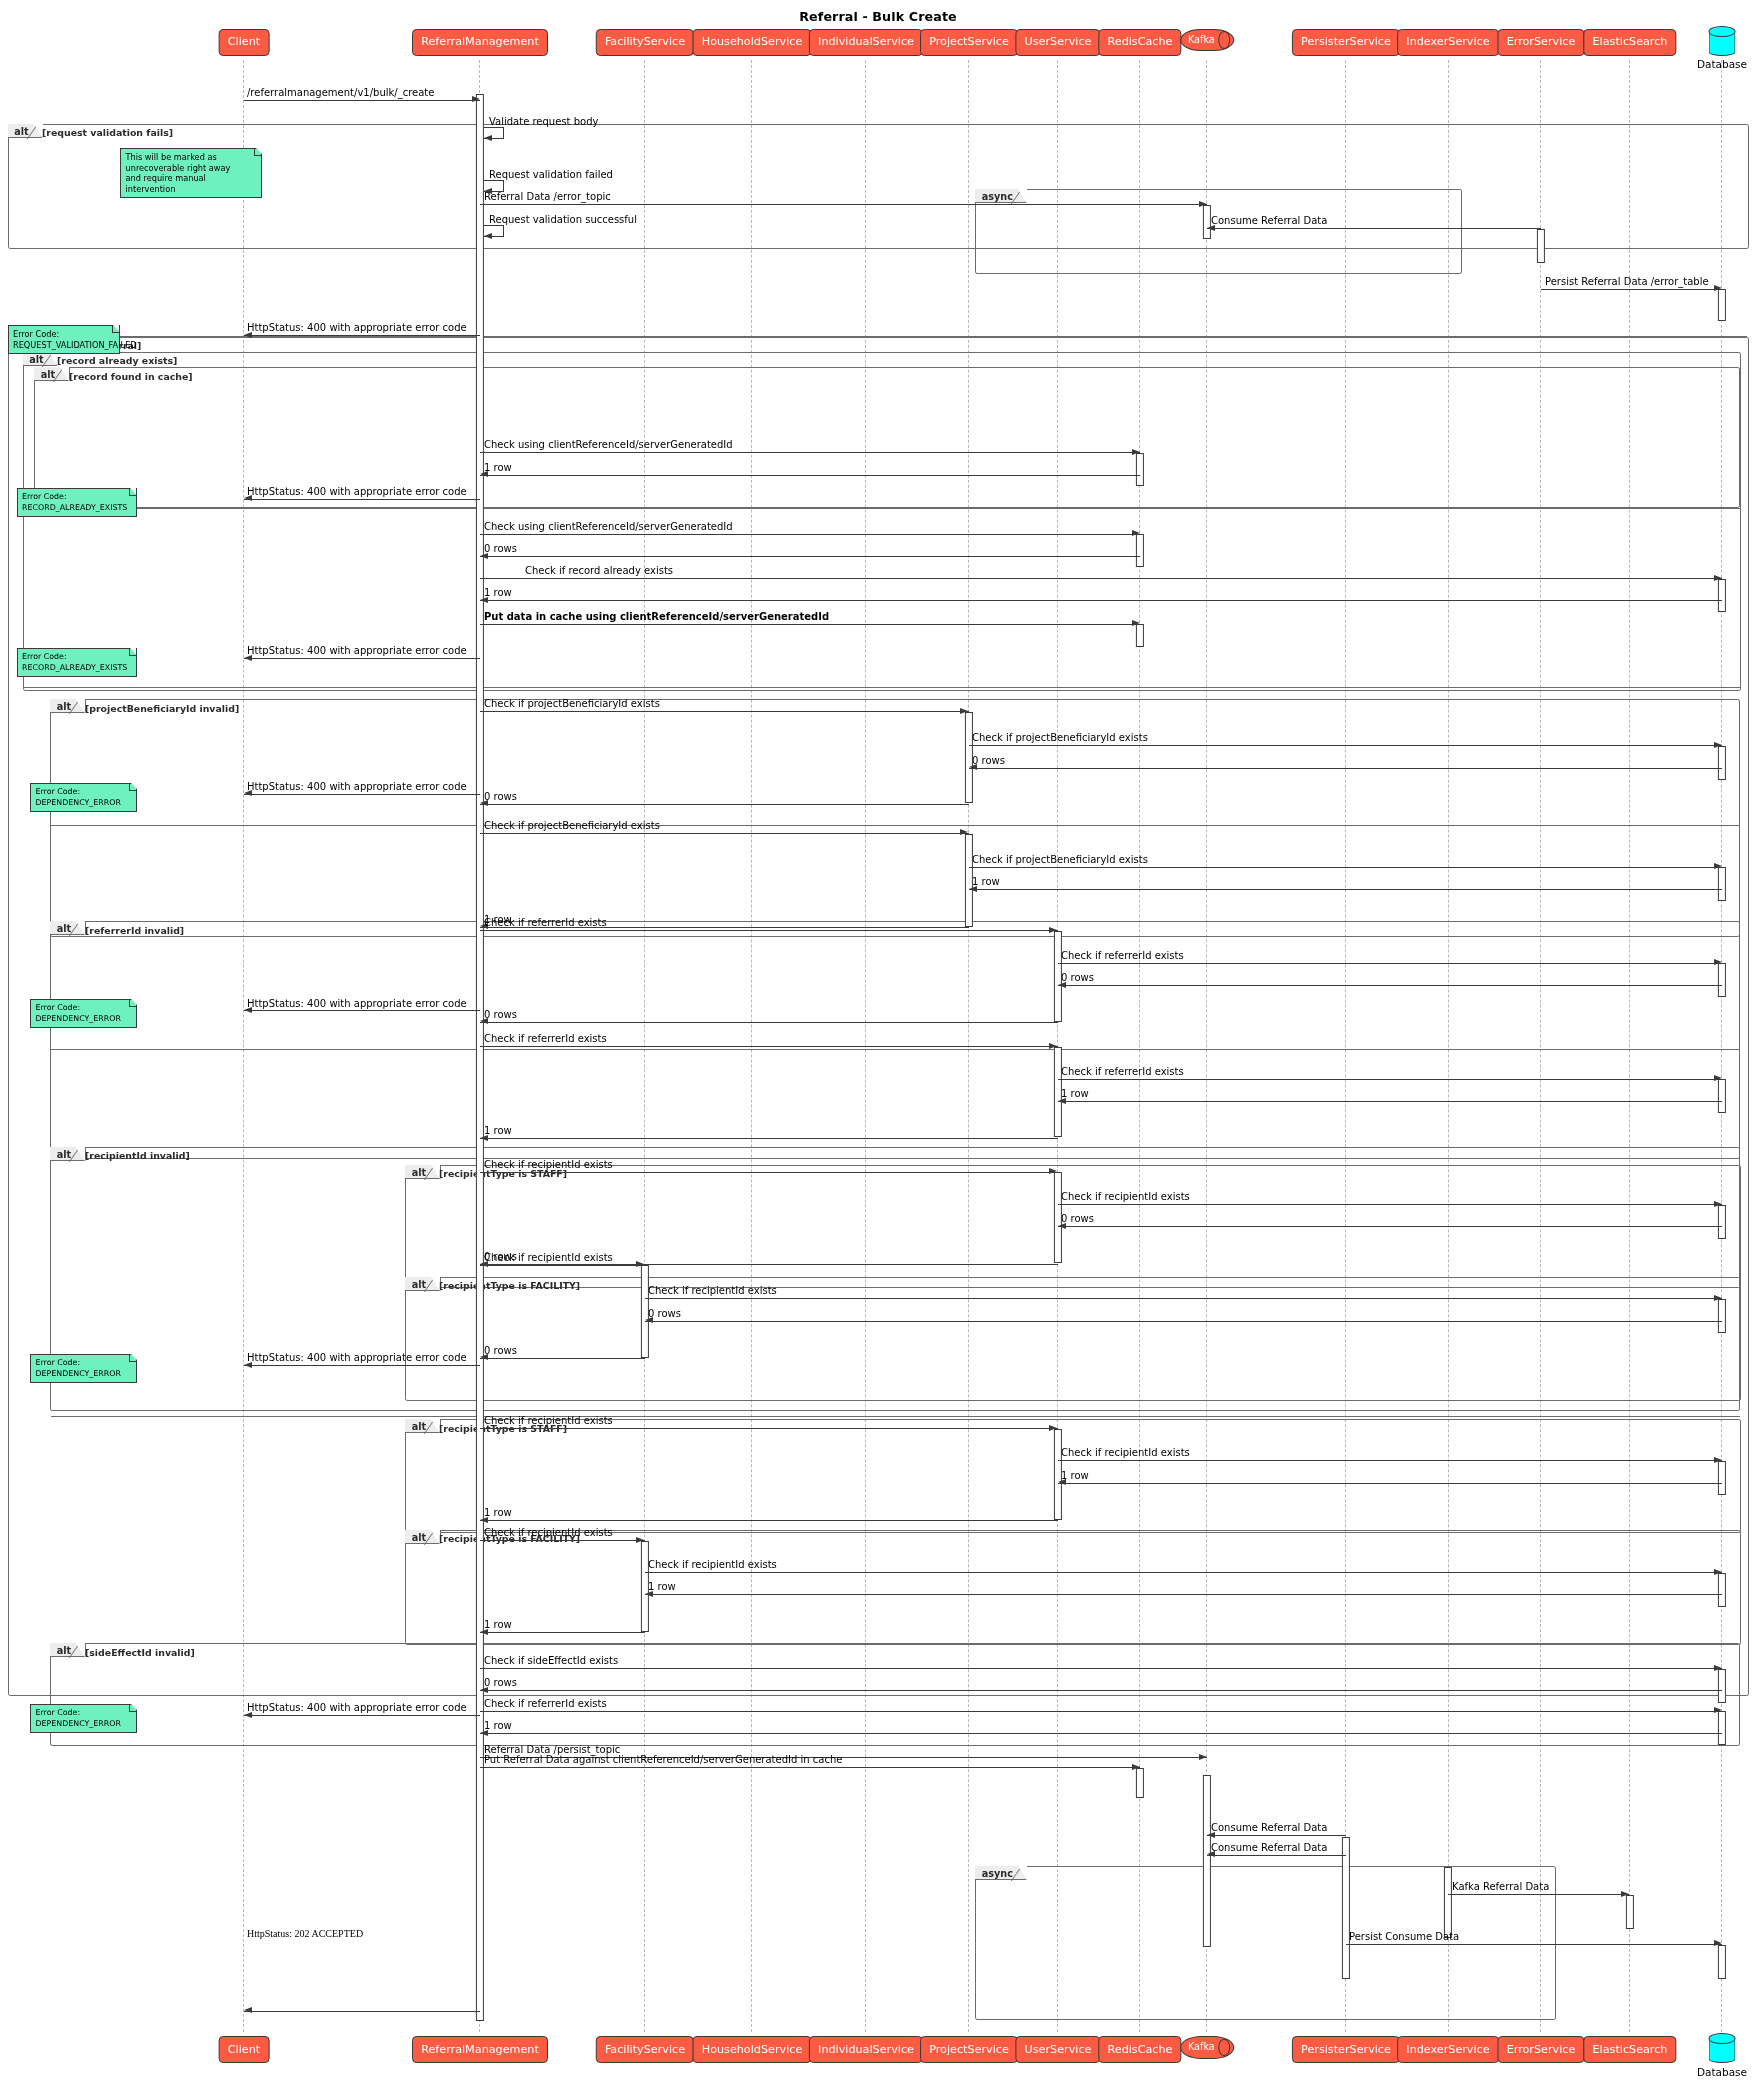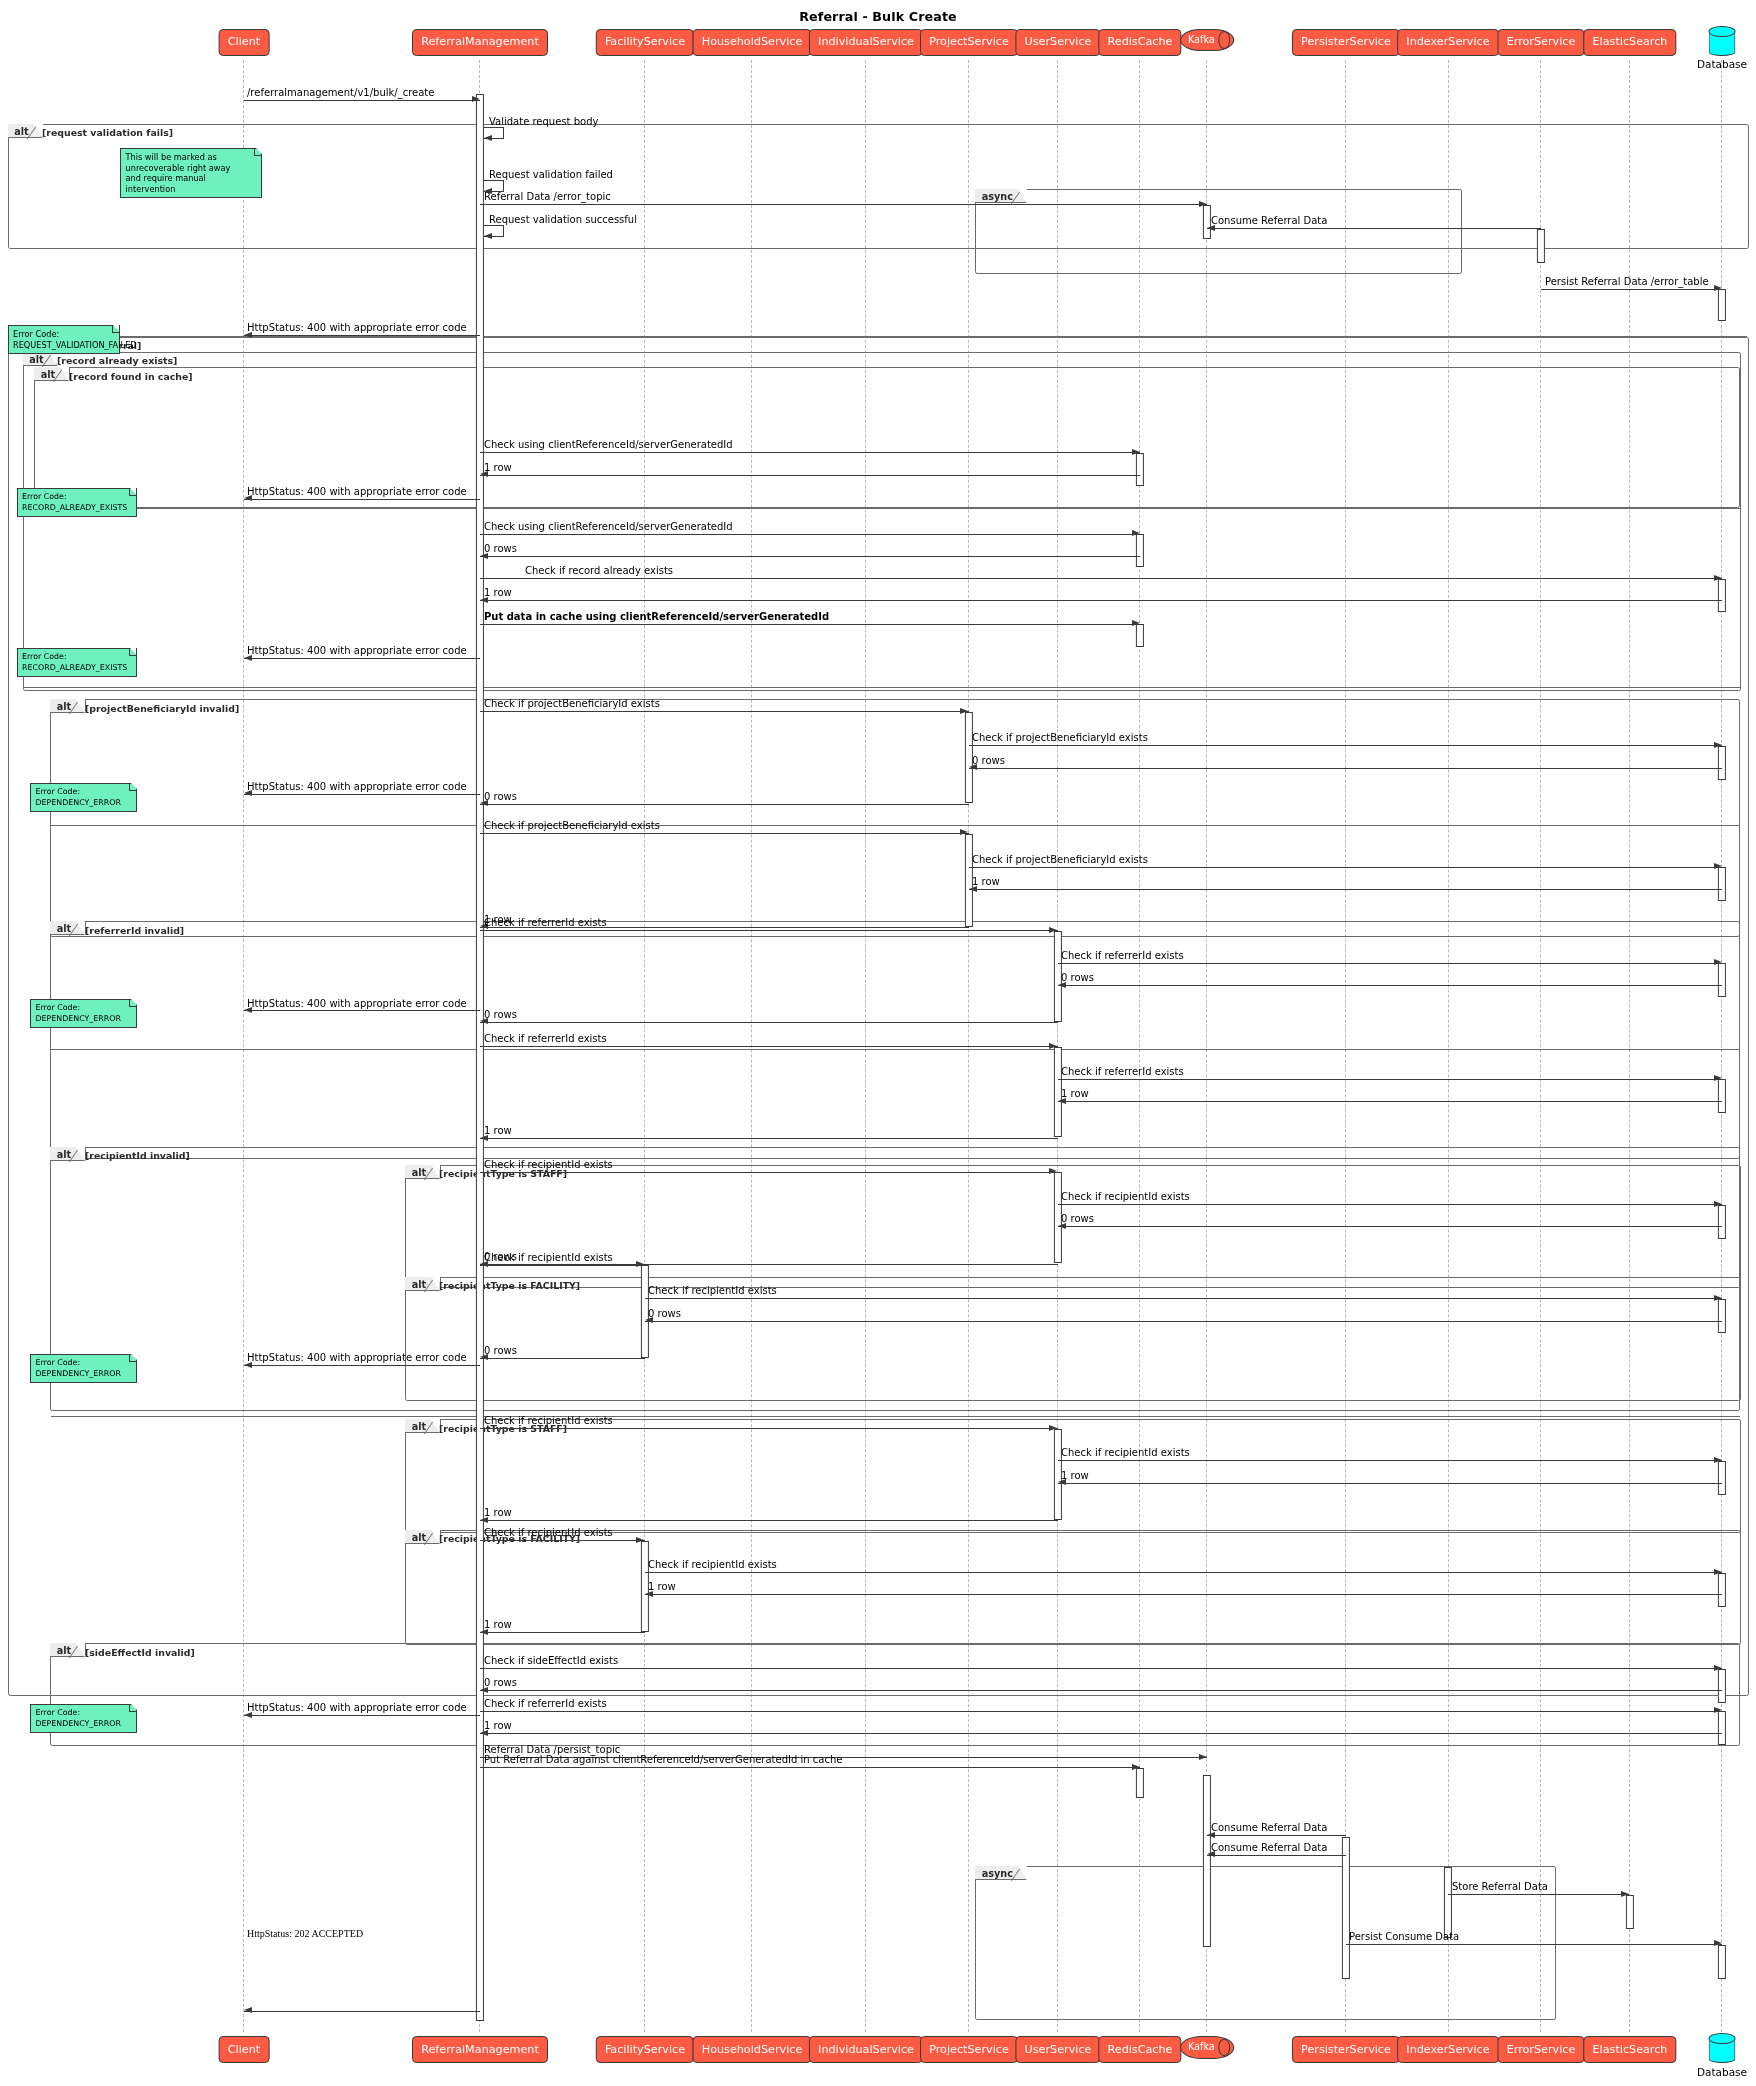--- a/index.html
+++ b/index.html
@@ -440,21 +440,21 @@
       <div class="arrowhead right" style="left: 1132px; top: 1764px;"></div>
       <div class="msg-label" style="left: 484px; top: 1755px;">Put Referral Data against clientReferenceId/serverGeneratedId in cache</div>
       <div class="msg" style="left: 1207px; top: 1835px; width: 139px;"></div>
       <div class="arrowhead left" style="left: 1207px; top: 1832px;"></div>
       <div class="msg-label" style="left: 1211px; top: 1823px;">Consume Referral Data</div>
       <div class="msg" style="left: 1207px; top: 1855px; width: 139px;"></div>
       <div class="arrowhead left" style="left: 1207px; top: 1851px;"></div>
       <div class="msg-label" style="left: 1211px; top: 1843px;">Consume Referral Data</div>
       <div class="msg" style="left: 1448px; top: 1894px; width: 181px;"></div>
       <div class="arrowhead right" style="left: 1621px; top: 1891px;"></div>
-      <div class="msg-label" style="left: 1452px; top: 1882px;">Store Referral Data</div>
+      <div class="msg-label" style="left: 1452px; top: 1882px;">Kafka Referral Data</div>
       <div class="msg" style="left: 1346px; top: 1944px; width: 376px;"></div>
       <div class="arrowhead right" style="left: 1714px; top: 1940px;"></div>
       <div class="msg-label" style="left: 1349px; top: 1932px;">Persist Consume Data</div>
       <div class="msg" style="left: 244px; top: 2011px; width: 236px;"></div>
       <div class="arrowhead left" style="left: 244px; top: 2007px;"></div>
       <div class="msg-label" style="left: 247px; top: 1929px; font-family: Liberation Serif, serif;">HttpStatus: 202 ACCEPTED</div>
       <div class="note" style="left: 120px; top: 148px; width: 142px; min-height: 25px; font-size: 8.2px;">This will be marked as unrecoverable right away
 and require manual intervention<div class="fold"></div></div>
       <div class="note" style="left: 7.5px; top: 325px; width: 112px; min-height: 15.7px; font-size: 8.2px;">Error Code: REQUEST_VALIDATION_FAILED<div class="fold"></div></div>
       <div class="note" style="left: 16.5px; top: 488px; width: 120px; min-height: 15.7px; font-size: 7.9px;">Error Code: RECORD_ALREADY_EXISTS<div class="fold"></div></div>

